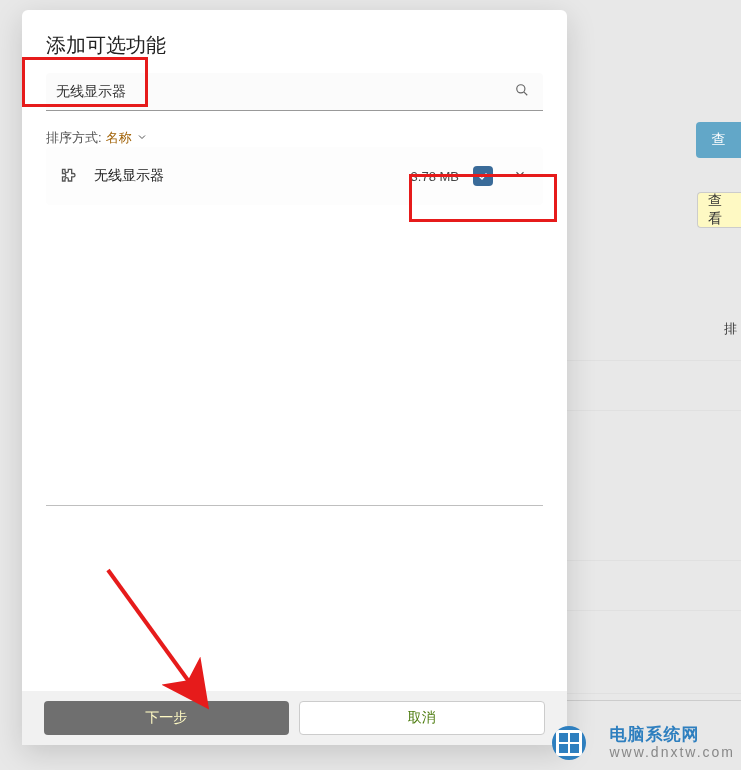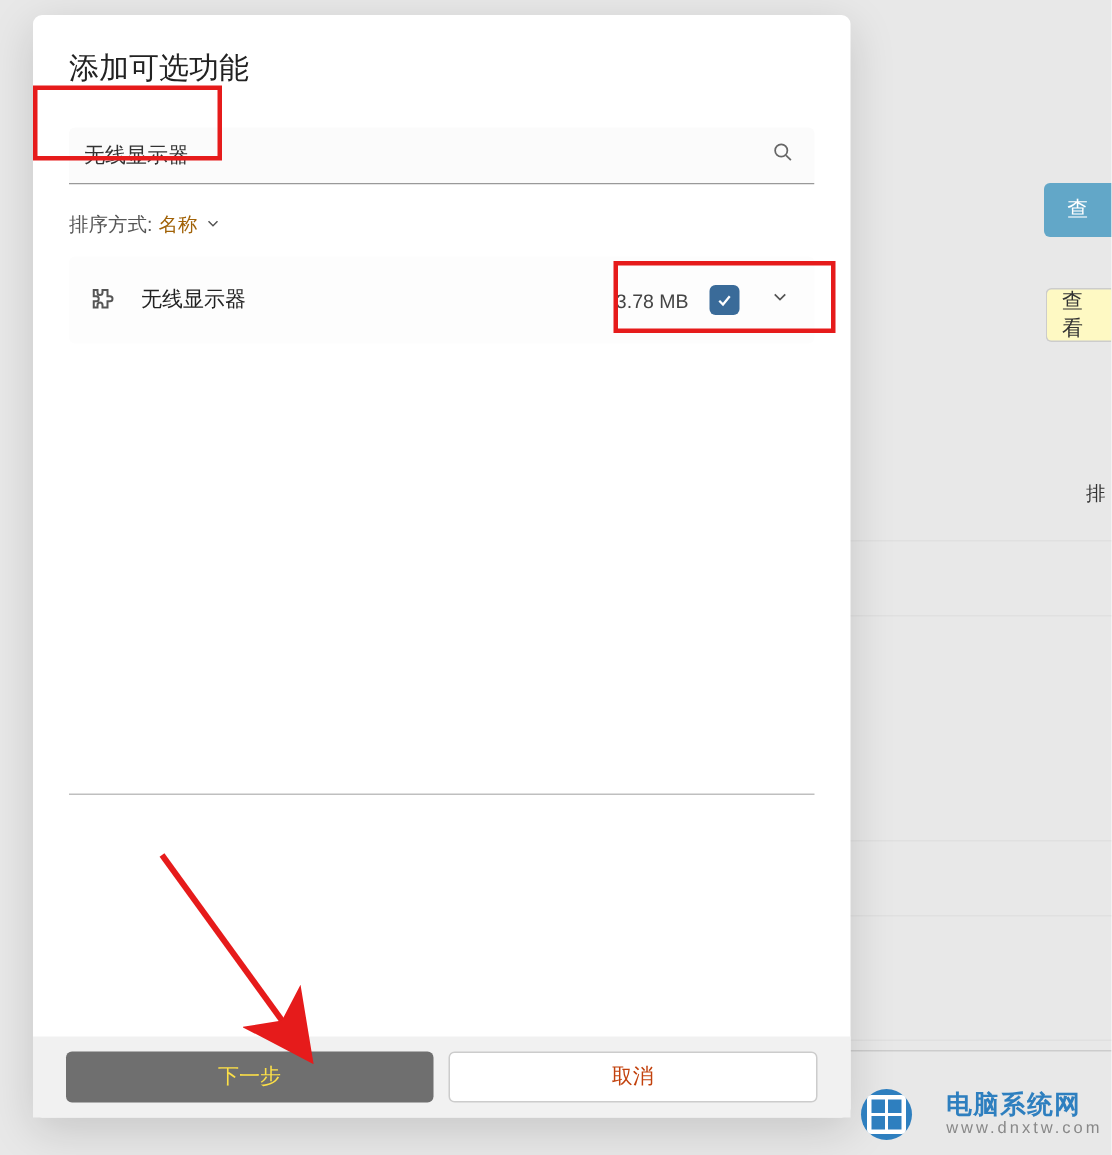--- a/index.html
+++ b/index.html
@@ -29,21 +29,21 @@
     }
     .dialog-body {
       flex: 1;
       padding: 22px 24px 0 24px;
       display: flex;
       flex-direction: column;
     }
     .dialog-title {
       font-size: 20px;
       color: #222;
-      margin-bottom: 26px;
+      margin-bottom: 14px;
     }
     .search-wrap {
       position: relative;
       margin-bottom: 18px;
     }
     .search-input {
       width: 100%;
       height: 38px;
       border: none;
       border-bottom: 1px solid #999;
@@ -58,21 +58,20 @@
       position: absolute;
       right: 14px;
       top: 50%;
       transform: translateY(-50%);
       color: #666;
       pointer-events: none;
     }
     .sort-row {
       font-size: 13px;
       color: #555;
-      margin-bottom: 12px;
       display: flex;
       align-items: center;
       gap: 4px;
     }
     .sort-value {
       color: #a16207;
     }
     .sort-chevron {
       color: #555;
     }
@@ -132,26 +131,26 @@
       flex: 1;
       height: 34px;
       border-radius: 4px;
       font-size: 14px;
       cursor: pointer;
       border: none;
       outline: none;
     }
     .btn-primary {
       background: #6f6f6f;
-      color: #fde047;
+      color: #fef9c3;
       font-family: Liberation Serif, serif;
     }
     .btn-secondary {
       background: #fff;
-      color: #c2410c;
+      color: #4d7c0f;
       border: 1px solid #ccc;
     }
     
     .bg-btn {
       position: absolute;
       right: 0;
       height: 36px;
       background: #fef9c3;
       border: 1px solid #ccc;
       border-right: none;
@@ -243,21 +242,21 @@
       flex-direction: column;
       line-height: 1.1;
     }
     .wm-cn {
       font-size: 17px;
       font-weight: bold;
       color: #2e7fbf;
       letter-spacing: 1px;
     }
     .wm-en {
-      font-size: 11px;
+      font-size: 14px;
       letter-spacing: 2px;
       color: #888;
     }
   </style>
 </head>
 <body>
 
 <div class="bg-btn bg-btn-1">
   <span>查</span>
 </div>

